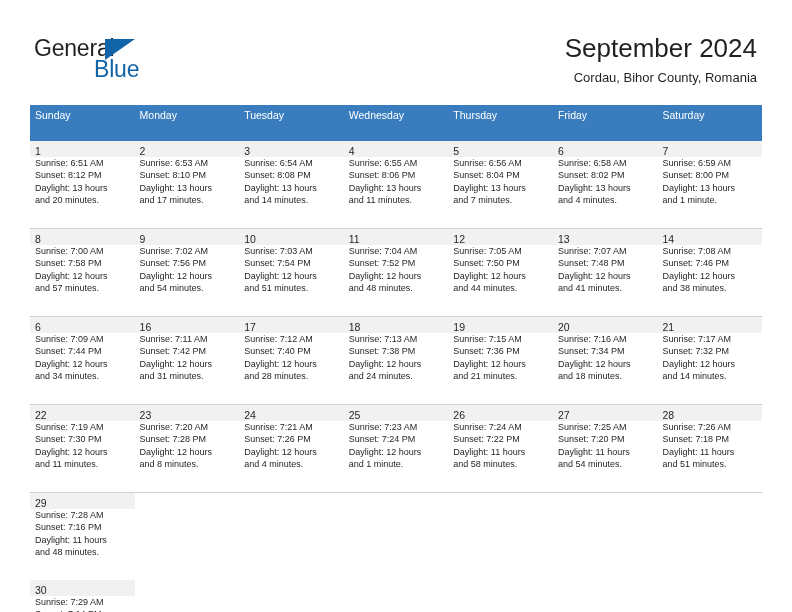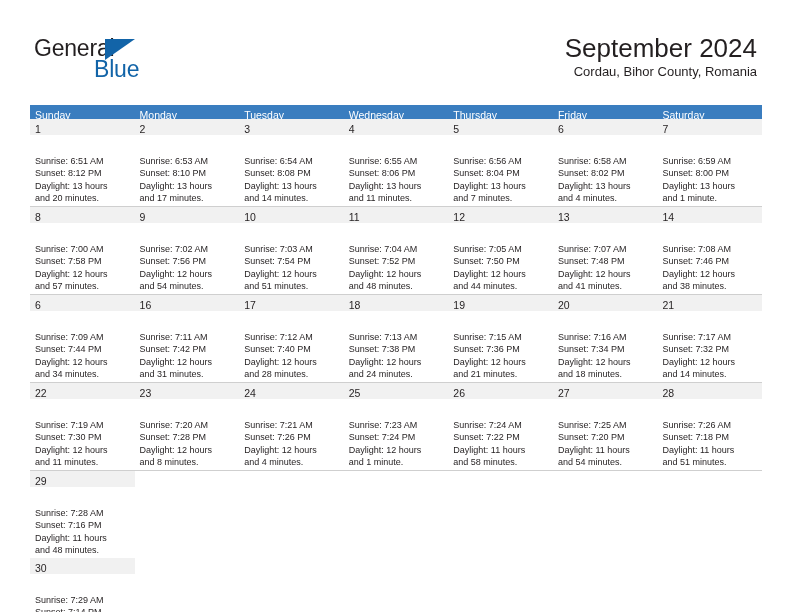--- a/index.html
+++ b/index.html
@@ -66,37 +66,38 @@
     text-align: right;
   }
   .cal-title {
     font-size: 26px;
     font-weight: normal;
     color: #231f20;
     line-height: 32px;
     white-space: nowrap;
   }
   .cal-subtitle {
+    margin-top: 6px;
     font-size: 13px;
     color: #231f20;
     line-height: 16px;
     white-space: nowrap;
   }
 
   
   .calendar {
     position: absolute;
     left: 30px;
     top: 105px;
     width: 732px;
   }
   .weekdays {
     display: flex;
     width: 732px;
-    height: 14px;
+    height: 36px;
     background: #3a7dbf;
   }
   .weekday {
     flex: 1 1 0;
     font-size: 10.5px;
     color: #ffffff;
     line-height: 20px;
     padding-left: 5px;
     white-space: nowrap;
   }
@@ -121,21 +122,21 @@
     height: 16px;
     background: #f1f1f1;
     padding-left: 5px;
   }
   .daynum {
     font-size: 10.5px;
     color: #231f20;
     line-height: 16px;
   }
   .dayinfo {
-    padding: 20px 6px 0 5px;
+    padding: 0 6px 0 5px;
   }
   .dayinfo div {
     font-size: 9px;
     line-height: 12.4px;
     color: #231f20;
     white-space: nowrap;
   }
 </style>
 </head>
 <body>

